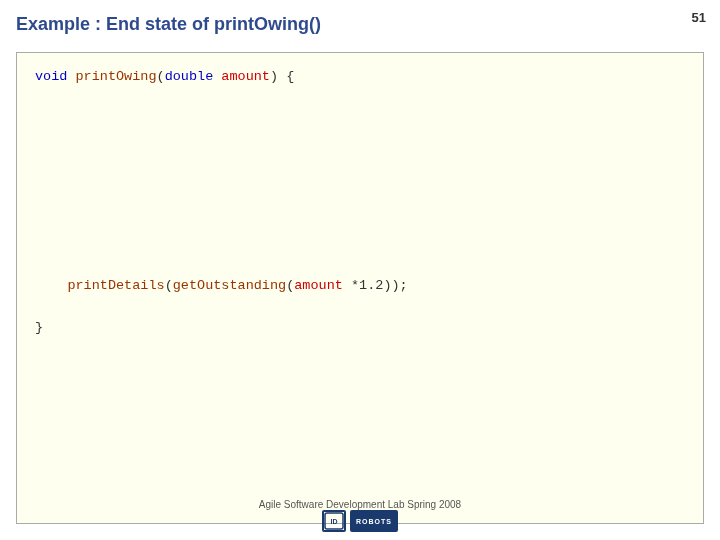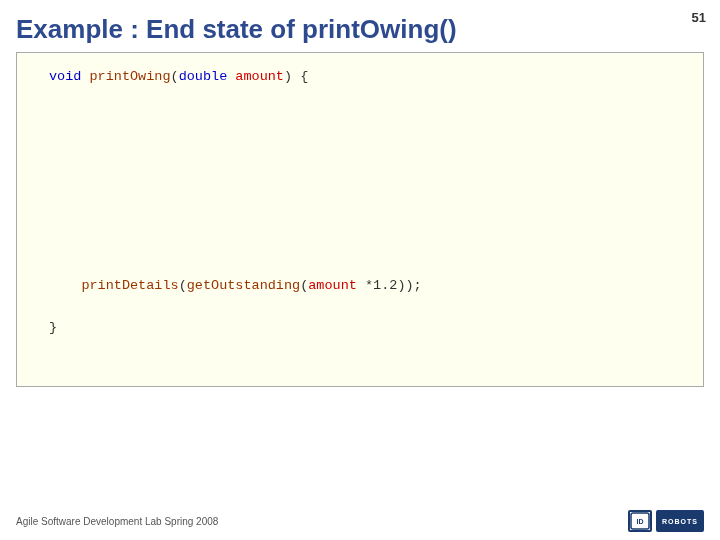--- a/index.html
+++ b/index.html
@@ -30,35 +30,35 @@
       right: 14px;
       font-size: 13px;
       color: #333;
       font-weight: bold;
     }
 
     .slide-title {
       position: absolute;
       top: 14px;
       left: 16px;
-      font-size: 26px;
+      font-size: 18px;
       font-weight: bold;
       color: #2e4a8e;
       font-family: Arial, sans-serif;
     }
 
     .code-box {
       position: absolute;
       top: 52px;
       left: 16px;
       right: 16px;
-      height: 335px;
+      height: 472px;
       background: #fffff0;
       border: 1.5px solid #aaa;
-      padding: 14px 32px;
+      padding: 14px 18px;
       font-family: 'Courier New', Courier, monospace;
       font-size: 13.5px;
       line-height: 1.55;
       color: #333;
     }
 
     .code-line {
       display: block;
       white-space: pre;
     }
@@ -80,20 +80,21 @@
     }
 
     .footer {
       position: absolute;
       bottom: 8px;
       left: 16px;
       right: 16px;
       display: flex;
       align-items: center;
       justify-content: space-between;
+      flex-direction: column;
     }
 
     .footer-text {
       font-size: 10px;
       color: #555;
     }
 
     .footer-logo {
       display: flex;
       align-items: center;

